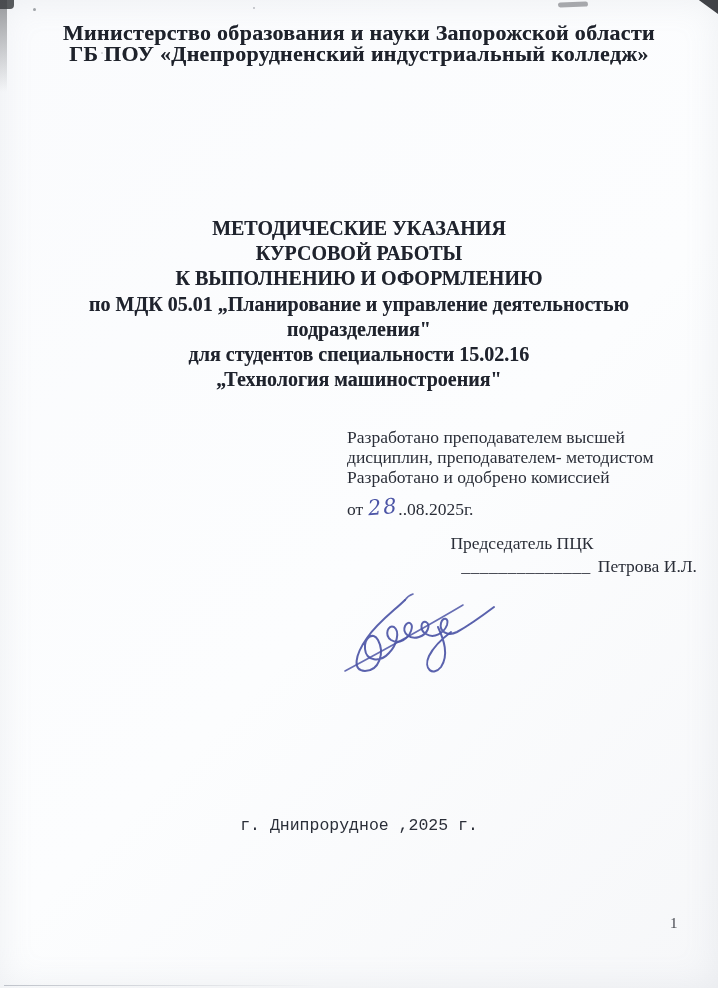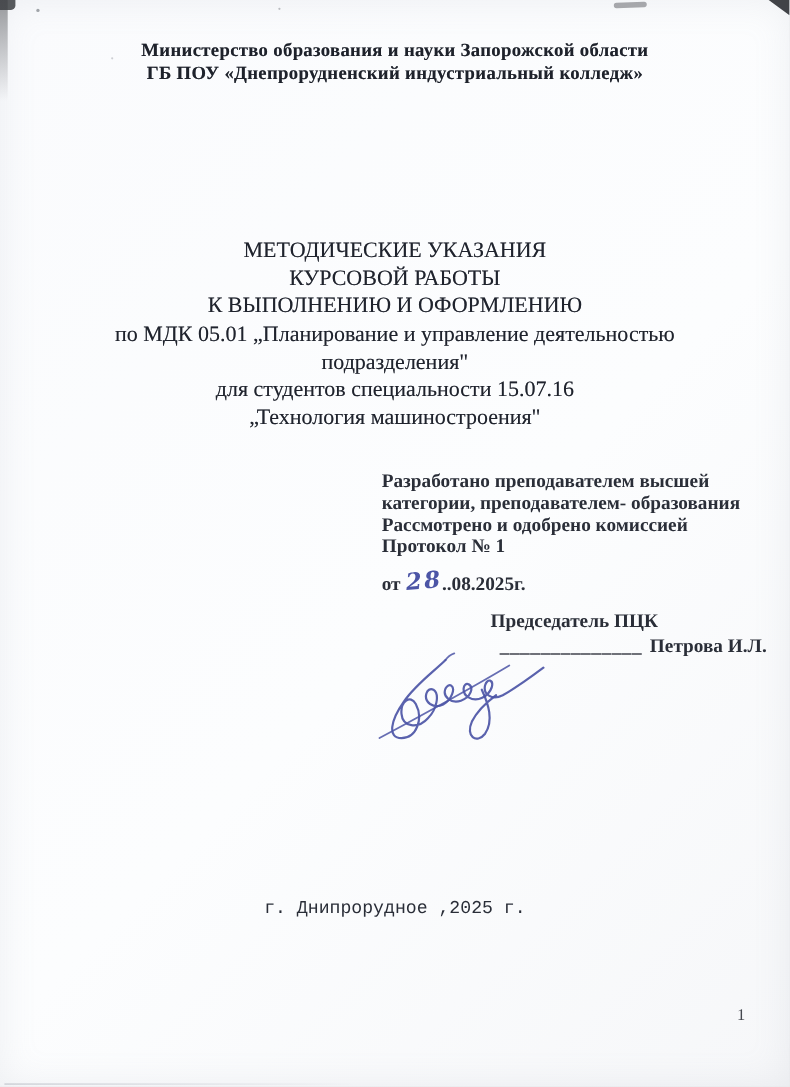--- a/index.html
+++ b/index.html
@@ -21,38 +21,38 @@
     clip-path:polygon(20% 0,100% 0,100% 100%,60% 50%);opacity:.9;}
   .smear-top{position:absolute;left:558px;top:2px;width:30px;height:5px;background:rgba(70,72,78,.45);
     border-radius:3px;transform:rotate(-2deg);}
   .speck1{position:absolute;left:33px;top:8px;width:3px;height:3px;background:rgba(90,94,102,.55);border-radius:50%;}
   .speck2{position:absolute;left:253px;top:7px;width:2px;height:2px;background:rgba(110,114,122,.45);border-radius:50%;}
   .speck3{position:absolute;left:101px;top:52px;width:2px;height:2px;background:rgba(120,124,132,.35);border-radius:50%;}
   .bottom-line{position:absolute;left:4px;bottom:2px;width:320px;height:1px;
     background:linear-gradient(90deg,rgba(140,146,158,.5),rgba(140,146,158,0));}
 
   .header{
-    position:absolute;top:35px;left:0;right:0;
-    text-align:center;font-weight:bold;font-size:17px;line-height:21px;
+    position:absolute;top:22px;left:0;right:0;
+    text-align:center;font-weight:bold;font-size:22px;line-height:21px;
     color:#1e222b;letter-spacing:.3px;
     text-shadow:0 0 .4px rgba(30,34,44,.55);
   }
   .title{
     position:absolute;top:216px;left:0;right:0;
-    text-align:center;font-weight:normal;font-size:20px;line-height:25.2px;
+    text-align:center;font-weight:bold;font-size:20px;line-height:25.2px;
     color:#1f232d;
     text-shadow:0 0 .4px rgba(30,34,44,.5);
   }
   .title div,.header div{white-space:nowrap;}
 
   .approval{
     position:absolute;left:347px;top:428px;width:350px;
     font-size:17.5px;line-height:19.8px;color:#2a2e38;
   }
-  .approval div{white-space:nowrap;font-weight:bold;}
+  .approval div{white-space:nowrap;}
   .date-row{margin-top:12px;}
   .chair-row{margin-top:14px;text-align:center;}
   .sign-row{margin-top:3px;text-align:right;}
   .uline{letter-spacing:.5px;margin-right:7px;}
   .hand{
     display:inline-block;
     font-family:"DejaVu Serif",serif;font-style:italic;
     color:#4c55a6;font-size:21px;letter-spacing:2px;
     transform:rotate(-5deg) translateY(-1px);
   }
@@ -87,29 +87,28 @@
     <div>Министерство образования и науки Запорожской области</div>
     <div>ГБ ПОУ «Днепрорудненский индустриальный колледж»</div>
   </div>
 
   <div class="title">
     <div>МЕТОДИЧЕСКИЕ УКАЗАНИЯ</div>
     <div>КУРСОВОЙ РАБОТЫ</div>
     <div>К ВЫПОЛНЕНИЮ И ОФОРМЛЕНИЮ</div>
     <div>по МДК 05.01 „Планирование и управление деятельностью</div>
     <div>подразделения"</div>
-    <div>для студентов специальности 15.07.16</div>
+    <div>для студентов специальности 15.02.16</div>
     <div>„Технология машиностроения"</div>
   </div>
 
   <div class="approval">
     <div>Разработано преподавателем высшей</div>
-    <div>категории, преподавателем- образования</div>
-    <div>Рассмотрено и одобрено комиссией</div>
-    <div>Протокол № 1</div>
+    <div>дисциплин, преподавателем- методистом</div>
+    <div>Разработано и одобрено комиссией</div>
 
     <div class="date-row">
       <span>от </span><span class="hand">28</span><span>..08.2025г.</span>
     </div>
 
     <div class="chair-row">Председатель ПЦК</div>
 
     <div class="sign-row">
       <span class="uline">______________</span><span>Петрова И.Л.</span>
     </div>

